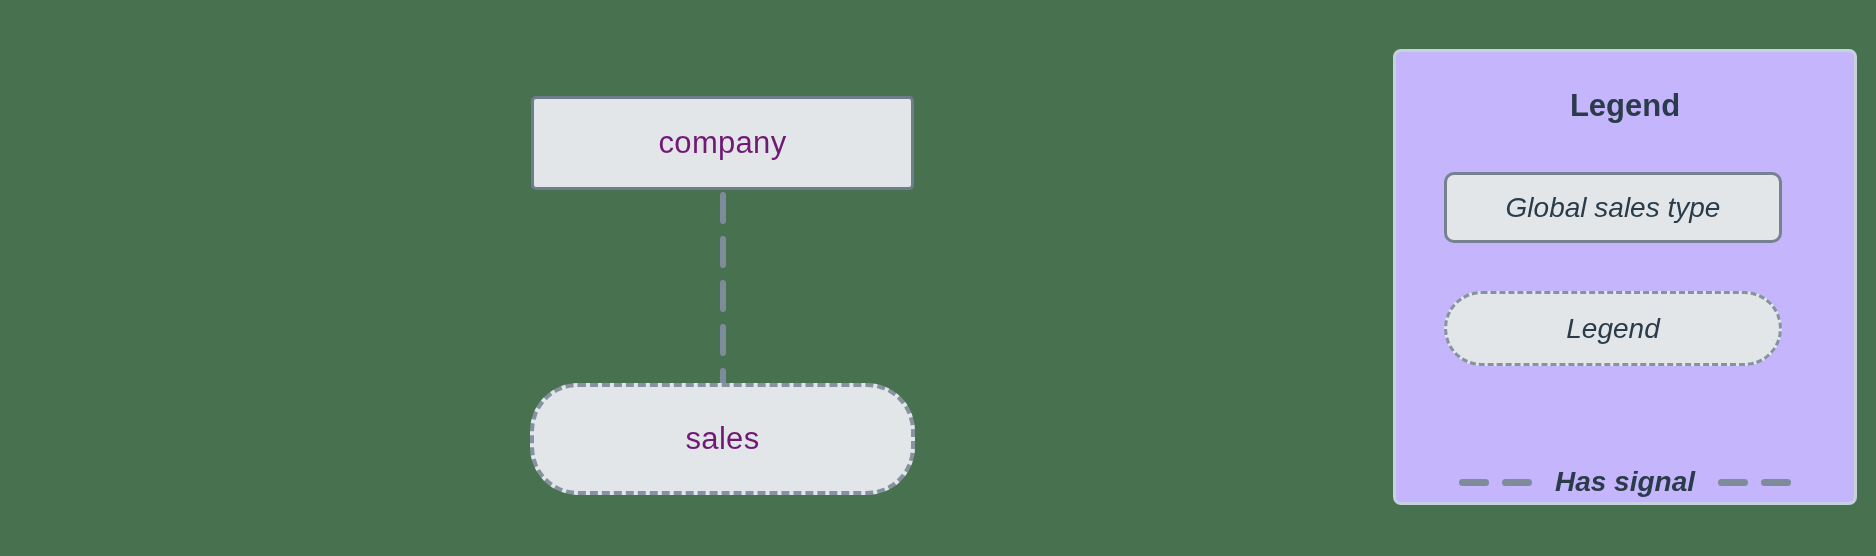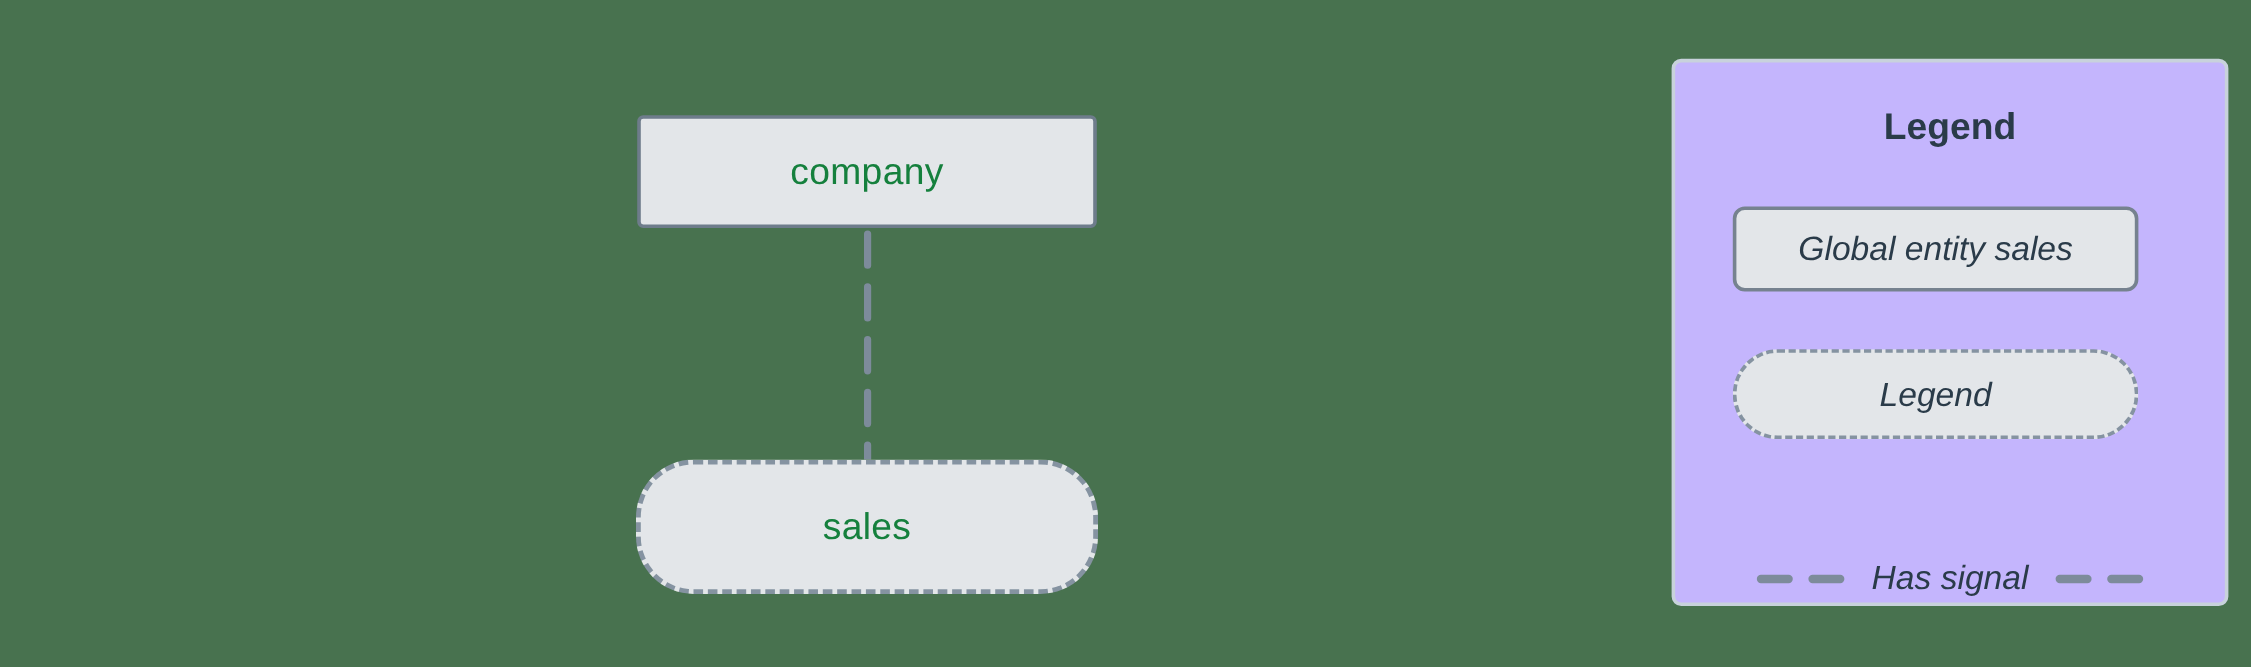--- a/index.html
+++ b/index.html
@@ -11,21 +11,21 @@
   }
   .stage { position: absolute; inset: 0; }
 
   
   .node {
     position: absolute;
     background: #E3E6E9;
     display: flex;
     align-items: center;
     justify-content: center;
-    color: #15803d;
+    color: #701a75;
     font-size: 31px;
     letter-spacing: 0.3px;
   }
   .node-company {
     left: 531px; top: 96px; width: 383px; height: 94px;
     border: 3px solid #6E7C8B;
     border-radius: 5px;
   }
   .node-sales {
     left: 530px; top: 383px; width: 385px; height: 112px;
@@ -83,21 +83,21 @@
     gap: 13px;
     font-size: 28px;
     font-style: italic;
     color: #2A3B49;
   }
   .dash {
     width: 30px; height: 7px;
     background: #7D8B9B;
     border-radius: 3.5px;
   }
-  .hassignal-label { margin: 0 10px; }
+  .hassignal-label { margin: 0 10px; font-weight: bold; }
 </style>
 </head>
 <body>
 
 <div class="stage">
 
   <div class="node node-company">
     <span>company</span>
   </div>
 
@@ -106,21 +106,21 @@
   </svg>
 
   <div class="node node-sales">
     <span>sales</span>
   </div>
 
   <div class="legend">
     <div class="legend-title">Legend</div>
 
     <div class="legend-sample legend-entity">
-      <span>Global entity sales</span>
+      <span>Global sales type</span>
     </div>
 
     <div class="legend-sample legend-signal">
       <span>Legend</span>
     </div>
 
     <div class="legend-hassignal">
       <span class="dash"></span>
       <span class="dash"></span>
       <span class="hassignal-label">Has signal</span>

